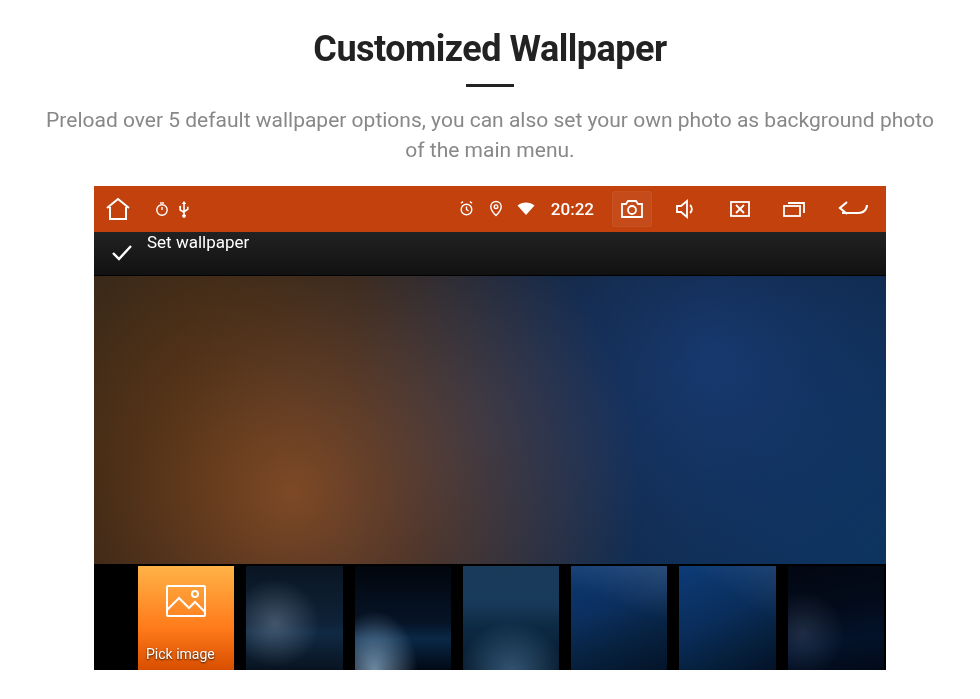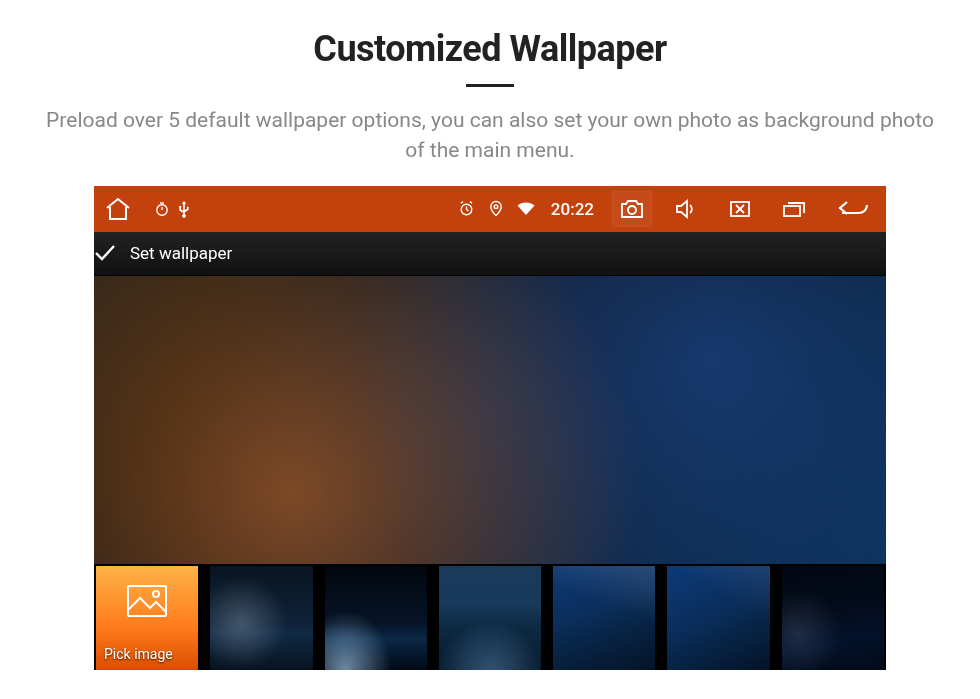--- a/index.html
+++ b/index.html
@@ -62,22 +62,21 @@
   }
   .sb-btn.active { background: rgba(255,255,255,0.06); box-shadow: inset 0 0 0 1px rgba(255,255,255,0.04); }
   .sb-btn.wide { width: 48px; }
   .sb-cluster { display: flex; align-items: center; gap: 8px; }
 
   
   .headerbar {
     height: 44px;
     background: linear-gradient(#222, #111);
     display: flex;
-    align-items: center;
-    padding: 0 0;
+    padding: 0 17px;
     gap: 14px;
     color: #fff;
     font-size: 17px;
     border-bottom: 1px solid #000;
   }
 
   
   .preview {
     height: calc(100% - 46px - 44px - 106px);
     width: 100%;
@@ -89,20 +88,21 @@
   }
 
   
   .thumbs {
     height: 106px;
     background: #000;
     display: flex;
     gap: 12px;
     padding: 2px 2px 0 2px;
     align-items: stretch;
+    margin-left: 42px;
   }
   .thumb {
     flex: 1;
     position: relative;
     background: #0b1624;
     overflow: hidden;
     display: flex;
     align-items: flex-end;
   }
   .thumb .label {

